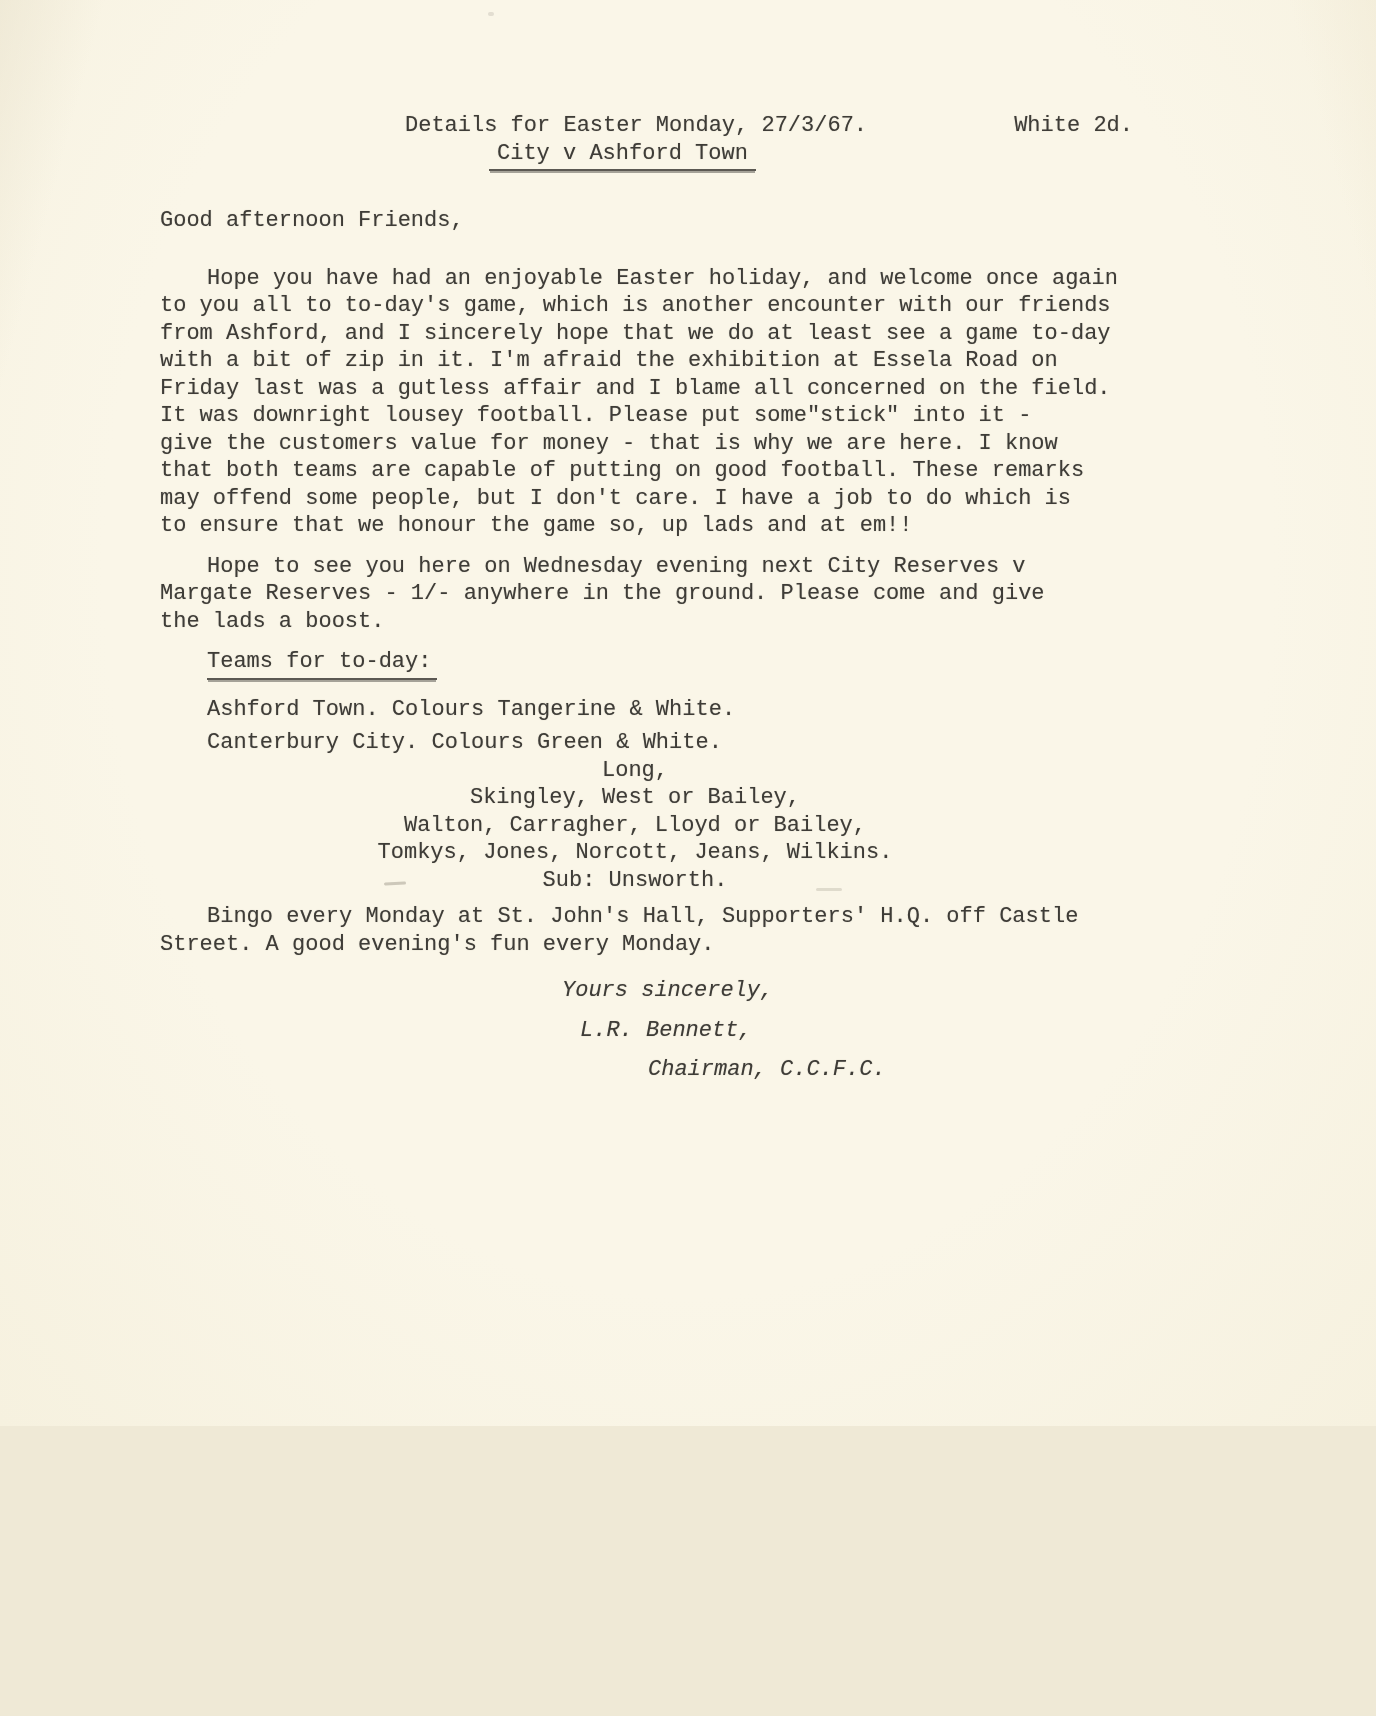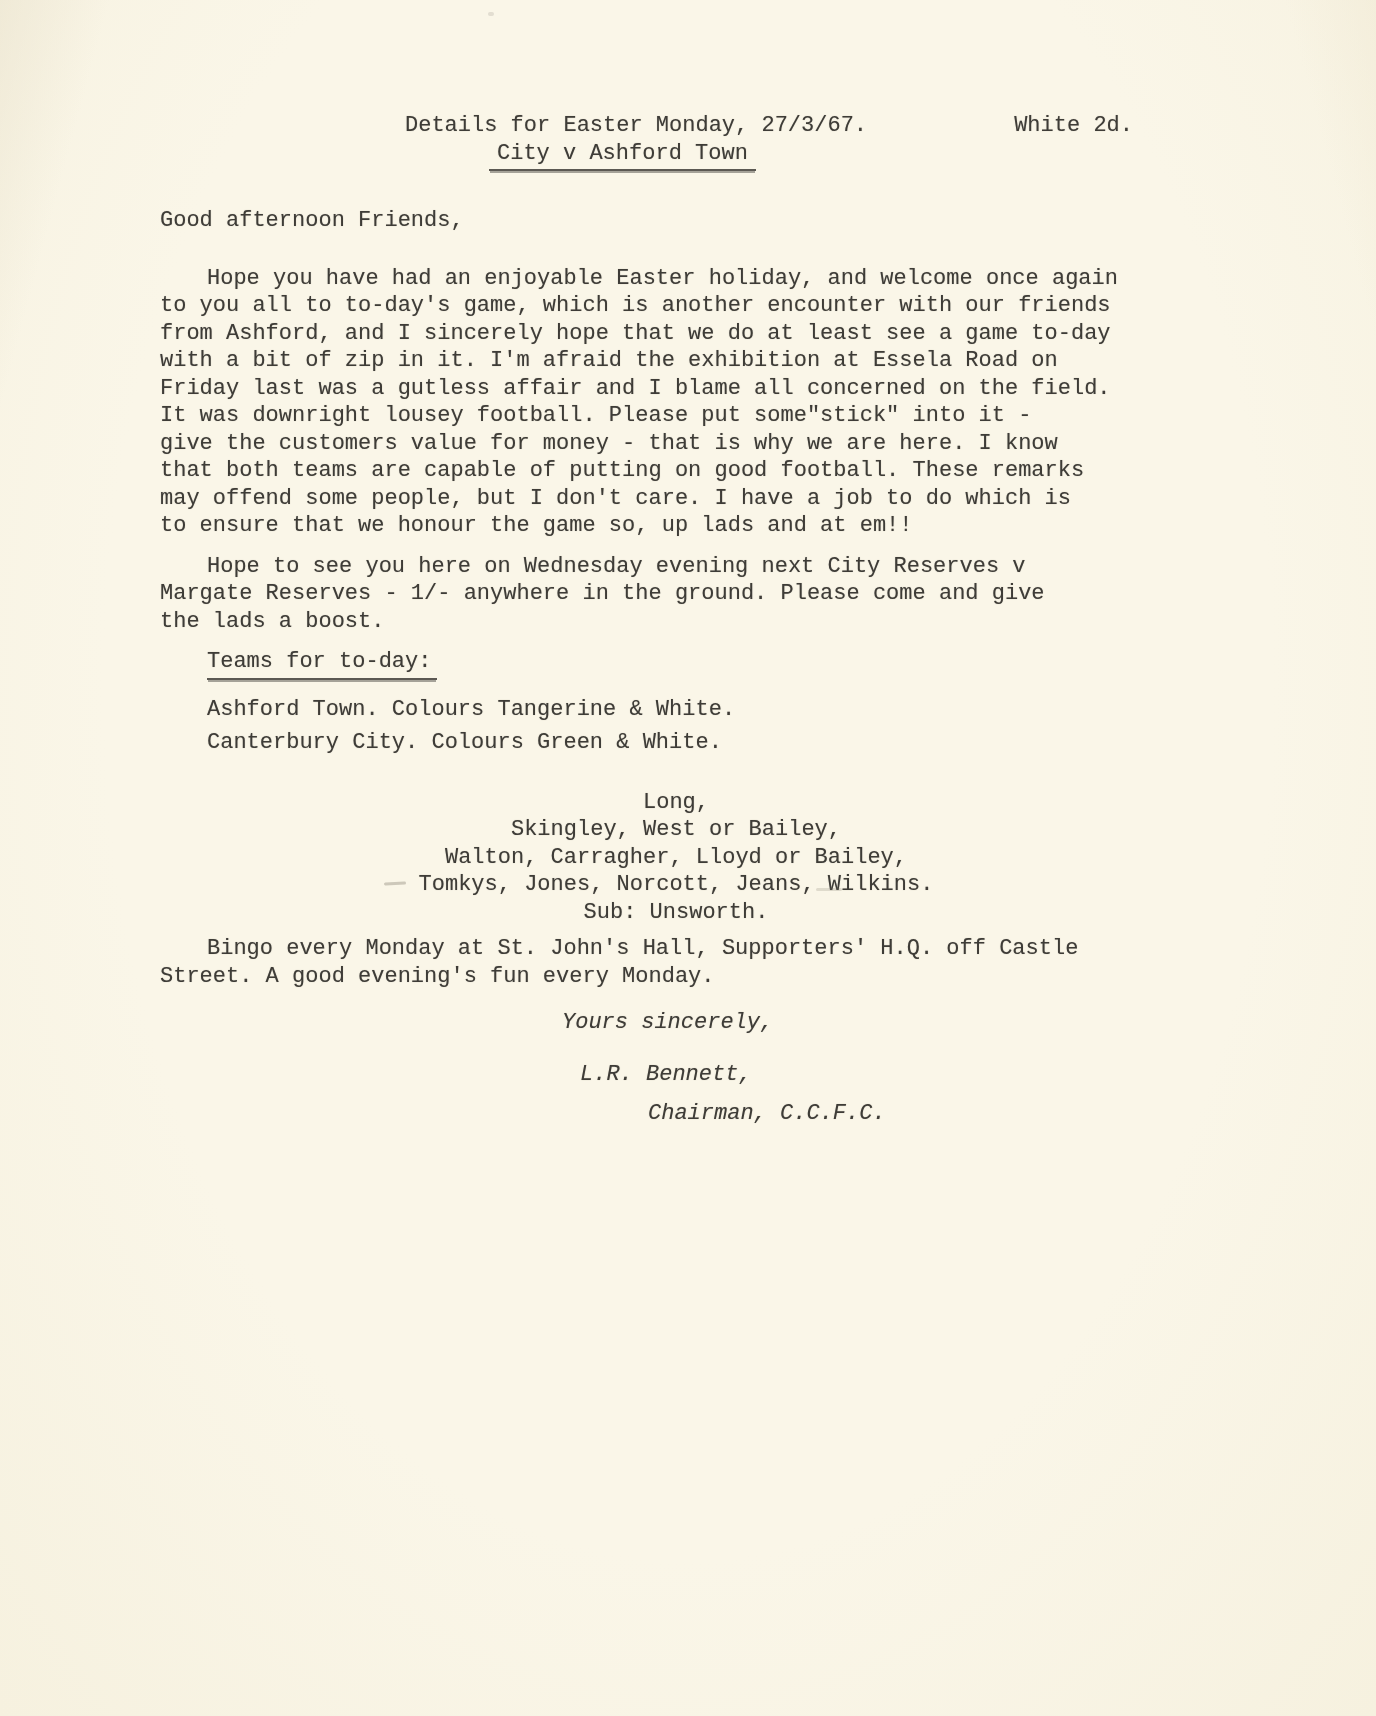--- a/index.html
+++ b/index.html
@@ -5,21 +5,21 @@
   html, body { margin: 0; padding: 0; }
   body {
     width: 1376px;
     height: 1716px;
     background: #efe9d6;
     font-family: "Liberation Mono", "DejaVu Sans Mono", monospace;
   }
   .page {
     position: relative;
     width: 1376px;
-    height: 1716px;
+    height: 1426px;
     overflow: hidden;
     background:
       linear-gradient(105deg, rgba(233,226,205,0.55) 0%, rgba(250,246,231,0) 6%),
       linear-gradient(255deg, rgba(240,233,212,0.5) 0%, rgba(250,246,231,0) 5%),
       radial-gradient(ellipse at 50% 40%, #faf6e8 60%, #f6f1df 100%);
     color: #3e3c37;
     font-size: 22px;
     line-height: 27.5px;
     text-shadow: 0 0 1px rgba(62,60,55,0.35);
   }
@@ -58,25 +58,25 @@
   }
   .team-intro { margin-left: 207px; }
   .team-intro-ashford { margin-top: 16px; }
   .team-intro-canterbury { margin-top: 6px; }
   .lineup {
     width: 1270px;
     text-align: center;
     white-space: pre-line;
   }
   .lineup-ashford { margin-top: 14px; }
-  .lineup-canterbury { margin-top: 32px; padding-left: 41px; }
+  .lineup-canterbury { margin-top: 0; }
   .para-bingo { margin-top: 9px; }
   .closing-line { white-space: nowrap; font-style: italic; }
   .closing-valediction { margin-top: 19px; margin-left: 562px; }
-  .closing-signature   { margin-top: 24px; margin-left: 580px; }
+  .closing-signature   { margin-top: 12px; margin-left: 580px; }
   .closing-role        { margin-top: 12px; margin-left: 648px; }
   .artifact {
     position: absolute;
     background: rgba(120,115,100,0.35);
     border-radius: 2px;
   }
   .artifact-1 { left: 384px; top: 882px; width: 22px; height: 3px; transform: rotate(-3deg); }
   .artifact-2 { left: 816px; top: 888px; width: 26px; height: 3px; opacity: .6; }
   .artifact-3 { left: 488px; top: 12px;  width: 6px;  height: 4px; opacity: .5; }
 </style>

